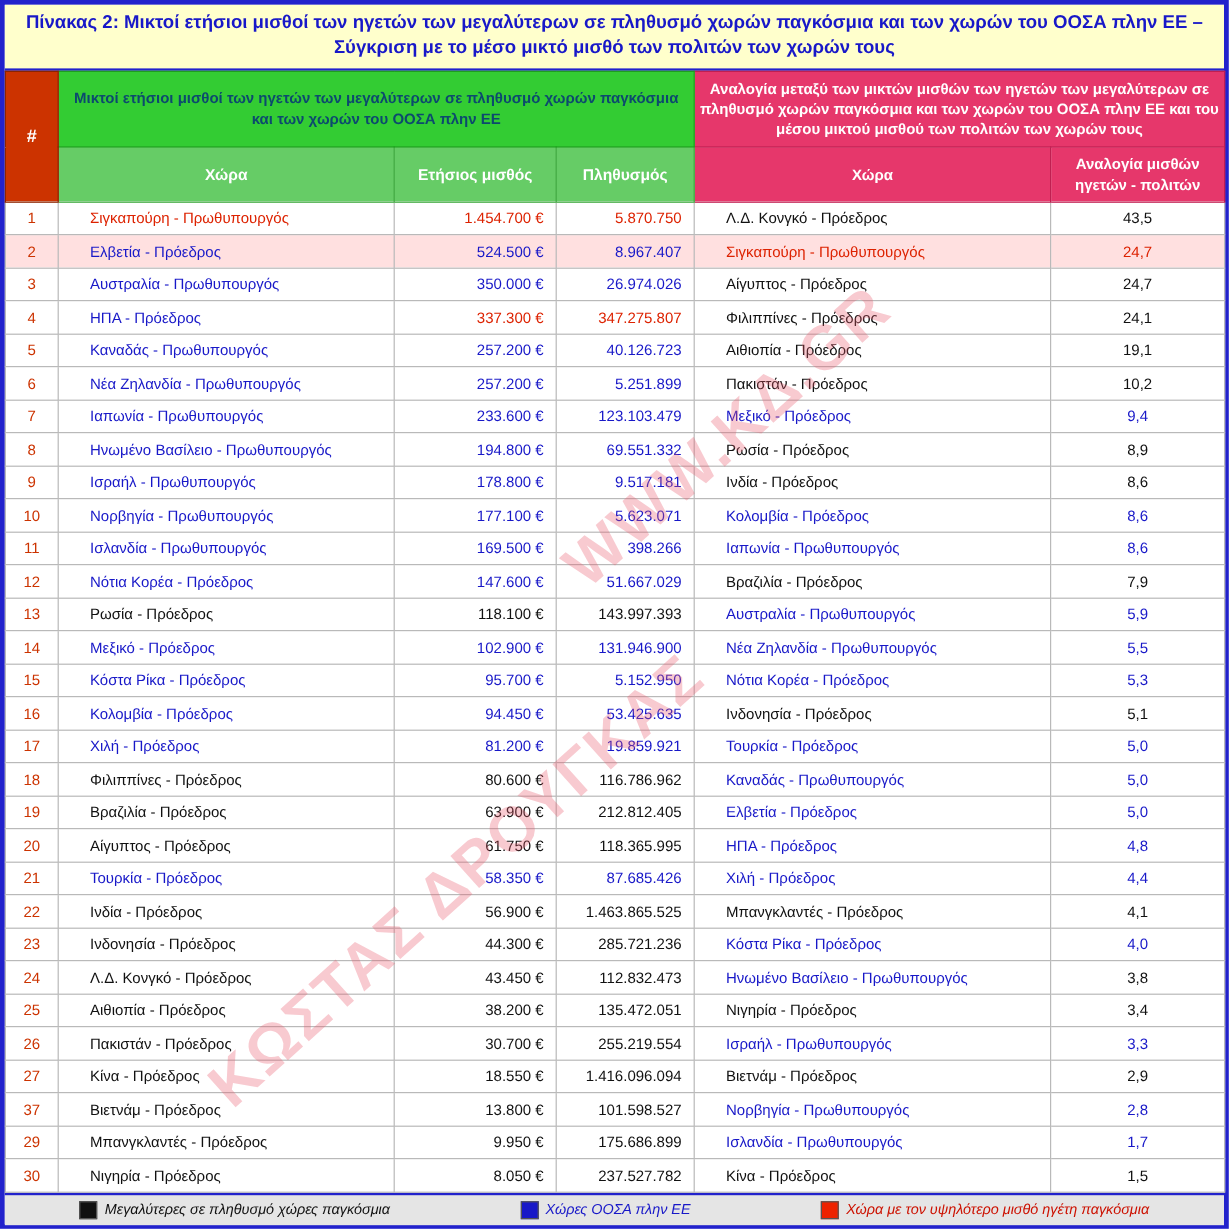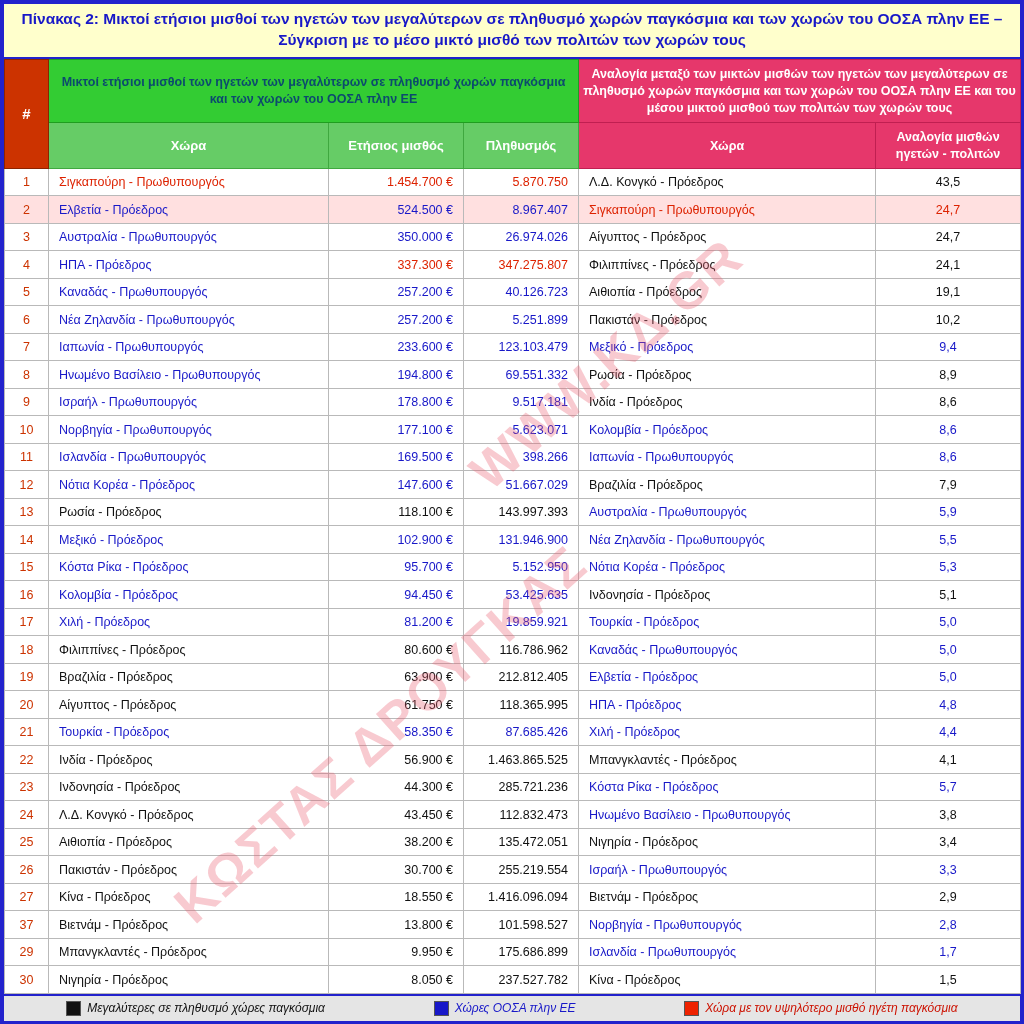--- a/index.html
+++ b/index.html
@@ -86,21 +86,21 @@
     text-align:center;
     padding:6px 6px;
     line-height:1.3;
     border:1px solid #c01f51;
   }
   tbody td{
     height:26.5px;
     background:#ffffff;
   }
   .c-num{ text-align:center; color:#cc3300; font-size:12.5px;}
-  .c-country{ text-align:left; padding-left:10px; font-size:12.5px;margin-left:32px;}
+  .c-country{ text-align:left; padding-left:26px; font-size:12.5px;margin-left:32px;}
   .c-salary{ text-align:right; padding-right:10px; font-size:12.5px;}
   .c-pop{ text-align:right; padding-right:10px; font-size:12.5px;}
   .c-ratio{ text-align:center; font-size:12.5px;}
   .black{color:#111111;}
   .blue{color:#1818c8;}
   .red{color:#dd2200;}
   .rowhl td{ background:#ffe0e0; }
   
   .legend{
     background:#e5e5e5;
@@ -350,21 +350,21 @@
             <td class="c-pop black">1.463.865.525</td>
             <td class="c-country black">Μπανγκλαντές - Πρόεδρος</td>
             <td class="c-ratio black">4,1</td>
           </tr>
           <tr>
             <td class="c-num">23</td>
             <td class="c-country black">Ινδονησία - Πρόεδρος</td>
             <td class="c-salary black">44.300 €</td>
             <td class="c-pop black">285.721.236</td>
             <td class="c-country blue">Κόστα Ρίκα - Πρόεδρος</td>
-            <td class="c-ratio blue">5,7</td>
+            <td class="c-ratio blue">4,0</td>
           </tr>
           <tr>
             <td class="c-num">24</td>
             <td class="c-country black">Λ.Δ. Κονγκό - Πρόεδρος</td>
             <td class="c-salary black">43.450 €</td>
             <td class="c-pop black">112.832.473</td>
             <td class="c-country blue">Ηνωμένο Βασίλειο - Πρωθυπουργός</td>
             <td class="c-ratio black">3,8</td>
           </tr>
           <tr>

